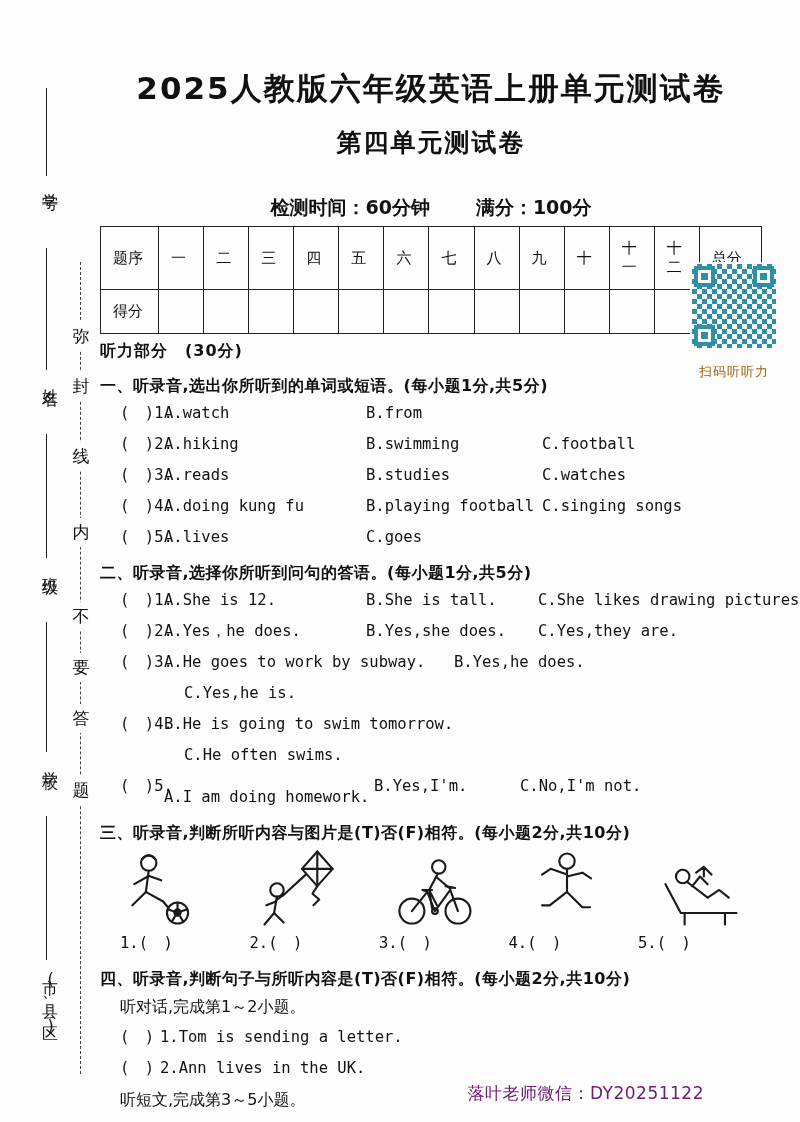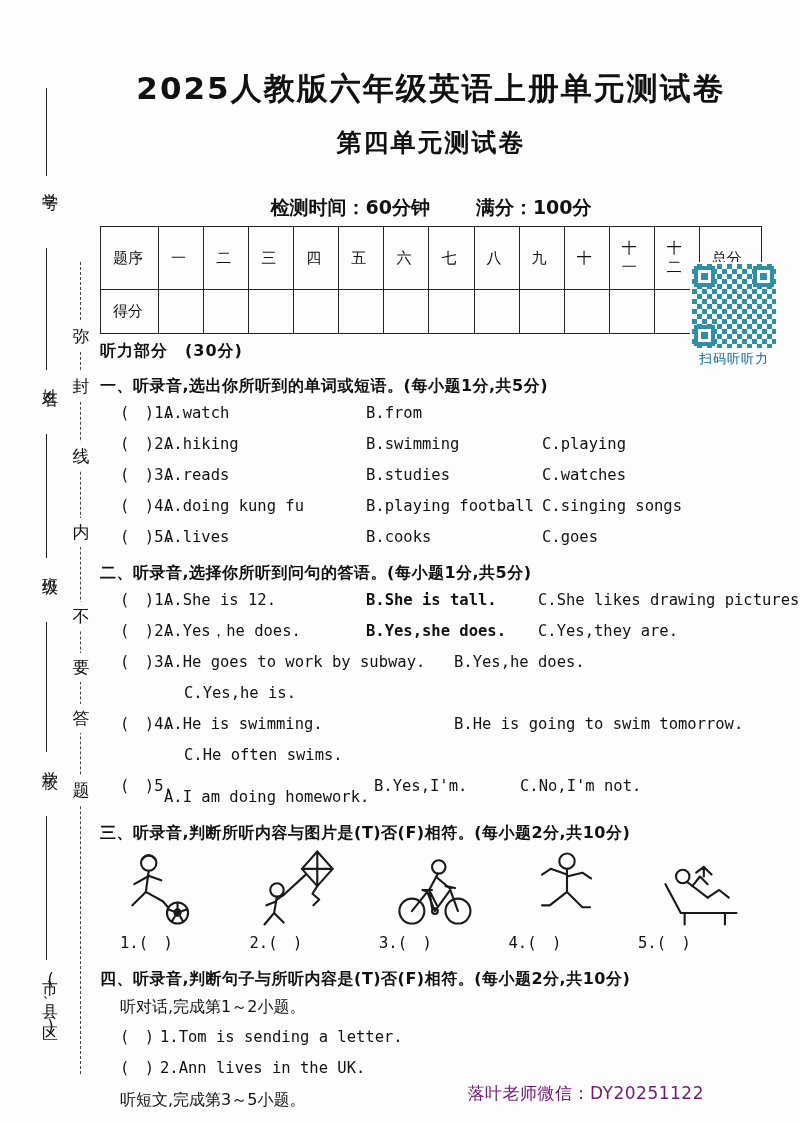--- a/index.html
+++ b/index.html
@@ -46,21 +46,21 @@
     font-weight:bold; font-size:16px; line-height:24px; letter-spacing:0.5px;
     font-family:"DejaVu Sans",sans-serif;
   }
   .mt8 { margin-top:8px; } .mt12 { margin-top:12px; }
   .q-row {
     display:flex; padding-left:20px; line-height:31px; font-size:15.5px;
     font-family:"DejaVu Sans Mono","Liberation Mono",monospace; white-space:nowrap;
   }
   .qn { width:44px; flex:none; }
   .qn4 { width:40px; flex:none; }
-  .oa  { width:202px; flex:none; } .ob  { width:172px; flex:none;font-weight:bold; } .oc { flex:1; }
+  .oa  { width:202px; flex:none; } .ob  { width:172px; flex:none; } .oc { flex:1; }
   .oa1 { width:202px; flex:none; } .ob1 { width:176px; flex:none; }
   .oaw { width:290px; flex:none; }
   .oa5 { width:210px; flex:none;margin-top:11px; } .ob5 { width:146px; flex:none; }
   .c2  { margin-left:64px; }
   .sub-head { padding-left:20px; line-height:31px; font-size:16px;
     font-family:"DejaVu Sans",sans-serif; }
   
   .pics { display:flex; justify-content:space-between; padding:2px 14px 0 18px; height:84px; }
   .pic { width:96px; height:84px; }
   .pic svg { width:100%; height:100%; }
@@ -68,21 +68,21 @@
     line-height:24px; font-size:15.5px; font-family:"DejaVu Sans Mono","Liberation Mono",monospace; }
   .pic-labels span { width:96px; flex:none; }
   
   .qr-wrap { position:absolute; left:692px; top:264px; width:84px; text-align:center; z-index:3; }
   .qr { width:84px; height:84px; position:relative;
     background: repeating-conic-gradient(#2e8fa8 0% 25%, #ffffff 0% 50%) 0 0 / 10px 10px;
     outline:2px solid #ffffff; }
   .qr .f { position:absolute; width:21px; height:21px; border:4px solid #2e8fa8; background:#fff; }
   .qr .f::after { content:""; position:absolute; inset:3px; background:#2e8fa8; }
   .f1 { left:2px; top:2px; } .f2 { right:2px; top:2px; } .f3 { left:2px; bottom:2px; }
-  .qr-cap { margin-top:2px; font-size:13px; color:#0369a1; letter-spacing:1px;
+  .qr-cap { margin-top:15px; font-size:13px; color:#a16207; letter-spacing:1px;
     font-family:"DejaVu Sans",sans-serif; }
   
   .footer { position:absolute; right:96px; top:1082px; font-size:17px; color:#701a75;
     font-family:"DejaVu Sans",sans-serif; letter-spacing:0.5px; }
   .sketch { fill:none; stroke:#1a1a1a; stroke-width:2.2; stroke-linecap:round; stroke-linejoin:round; }
 </style>
 </head>
 <body>
 
 <div class="page">
@@ -184,38 +184,37 @@
     <div class="sec-title mt12">一、听录音,选出你所听到的单词或短语。(每小题1分,共5分)</div>
     <div class="q-row">
       <span class="qn">(　)1.</span>
         <span class="oa1">A.watch</span>
         <span class="ob1">B.from</span>
     </div>
     <div class="q-row">
       <span class="qn">(　)2.</span>
         <span class="oa1">A.hiking</span>
         <span class="ob1">B.swimming</span>
-        <span class="oc">C.playing</span>
+        <span class="oc">C.football</span>
     </div>
     <div class="q-row">
       <span class="qn">(　)3.</span>
         <span class="oa1">A.reads</span>
         <span class="ob1">B.studies</span>
         <span class="oc">C.watches</span>
     </div>
     <div class="q-row">
       <span class="qn">(　)4.</span>
         <span class="oa1">A.doing kung fu</span>
         <span class="ob1">B.playing football</span>
         <span class="oc">C.singing songs</span>
     </div>
     <div class="q-row">
       <span class="qn">(　)5.</span>
         <span class="oa1">A.lives</span>
-        <span class="ob1">B.cooks</span>
         <span class="oc">C.goes</span>
     </div>
 
     <div class="sec-title mt8">二、听录音,选择你所听到问句的答语。(每小题1分,共5分)</div>
     <div class="q-row">
       <span class="qn">(　)1.</span>
         <span class="oa">A.She is 12.</span>
         <span class="ob">B.She is tall.</span>
         <span class="oc">C.She likes drawing pictures.</span>
     </div>
@@ -228,21 +227,20 @@
     <div class="q-row">
       <span class="qn">(　)3.</span>
         <span class="oaw">A.He goes to work by subway.</span>
         <span class="oc">B.Yes,he does.</span>
     </div>
     <div class="q-row">
       <span class="c2">C.Yes,he is.</span>
     </div>
     <div class="q-row">
       <span class="qn">(　)4.</span>
-        <span class="oaw">A.He is swimming.</span>
         <span class="oc">B.He is going to swim tomorrow.</span>
     </div>
     <div class="q-row">
       <span class="c2">C.He often swims.</span>
     </div>
     <div class="q-row">
       <span class="qn">(　)5.</span>
         <span class="oa5">A.I am doing homework.</span>
         <span class="ob5">B.Yes,I'm.</span>
         <span class="oc">C.No,I'm not.</span>

